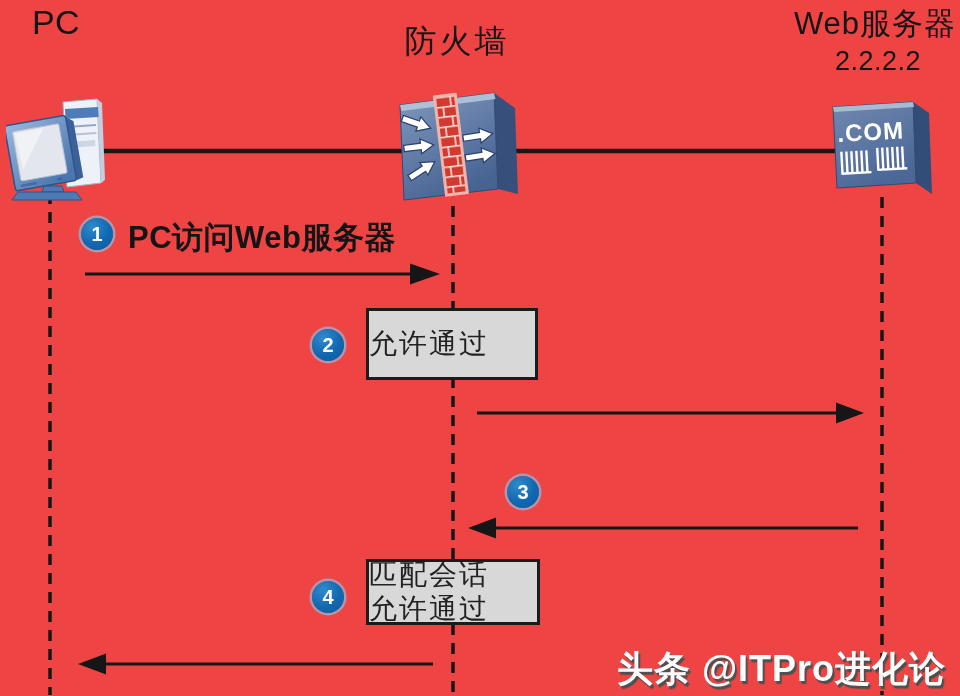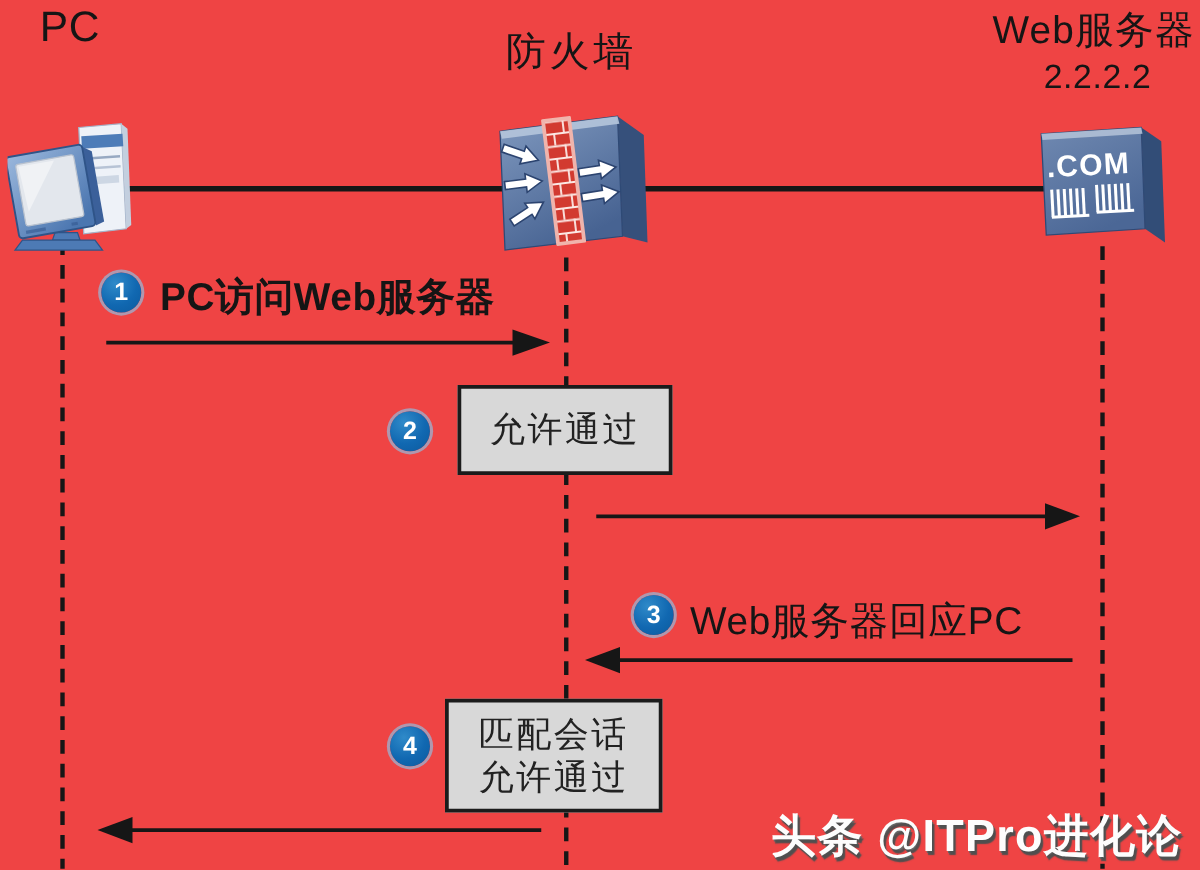--- a/index.html
+++ b/index.html
@@ -21,21 +21,21 @@
   .badge{
     width:32px;height:32px;border-radius:50%;
     background:radial-gradient(circle at 35% 28%, #2f8ac9 0%, #1168b1 55%, #0c5a9e 100%);
     box-shadow:0 0 0 2.5px rgba(142,196,232,0.65);
     color:#ffffff;font-size:20px;font-weight:bold;
     display:flex;align-items:center;justify-content:center;
   }
   .step-label{font-size:31px;white-space:nowrap;letter-spacing:0.5px;}
   .action-box{
     background:#d8d8d8;border:3px solid #1b1b1b;
-    display:flex;flex-direction:column;align-items:center;justify-content:center;
+    display:flex;flex-direction:column;align-items:flex-start;justify-content:center;
     font-size:28px;line-height:34px;color:#222;letter-spacing:2px;
     box-sizing:border-box;
   }
   .watermark{
     right:14px;top:645px;font-size:36px;font-weight:bold;letter-spacing:1px;
     color:#fdfdfd;text-shadow:2px 3px 1px #4f4f4f, 1px 1px 0 #6a6a6a;
     white-space:nowrap;
   }
 </style>
 </head>
@@ -174,23 +174,22 @@
 
   <div class="abs badge" style="left:81px;top:218px;">1</div>
   <div class="abs step-label" style="left:128px;top:217px;font-weight:bold;">PC访问Web服务器</div>
 
   <div class="abs badge" style="left:312px;top:329px;">2</div>
   <div class="abs action-box" style="left:366px;top:308px;width:172px;height:72px;">
     <div>允许通过</div>
   </div>
 
   <div class="abs badge" style="left:507px;top:476px;">3</div>
-  <div class="abs step-label" style="left:552px;top:476px;">Web服务器回应PC</div>
 
   <div class="abs badge" style="left:312px;top:581px;">4</div>
-  <div class="abs action-box" style="left:356px;top:559px;width:174px;height:91px;">
+  <div class="abs action-box" style="left:366px;top:559px;width:174px;height:66px;">
     <div>匹配会话</div>
     <div>允许通过</div>
   </div>
 
   <div class="abs watermark">头条 @ITPro进化论</div>
 
 </div>
 
 </body></html>

